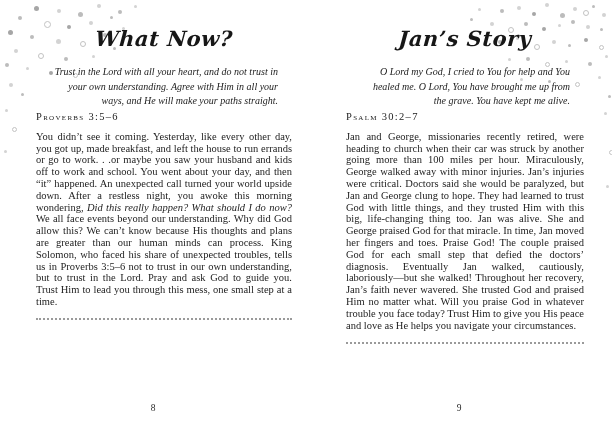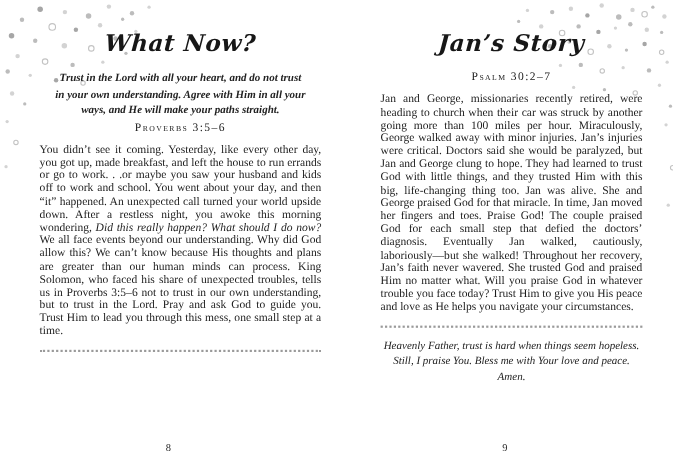--- a/index.html
+++ b/index.html
@@ -28,31 +28,29 @@
     font-weight:700;
     font-size:21px;
     letter-spacing:0.5px;
     transform:skewX(-4deg);
     color:#171717;
   }
 
   .epigraph {
     margin-top:7px;
     padding:0 14px;
-    text-align:center;
+    text-align:right;
     font-style:italic;
     font-size:10px;
     line-height:14.6px;
     color:#222;
-    font-weight:bold;
   }
 
   .reference {
     margin-top:2px;
-    text-align:center;
     font-variant:small-caps;
     letter-spacing:1.3px;
     font-size:10.5px;
     color:#222;
   }
 
   .body-text {
     margin-top:9px;
     text-align:justify;
     font-size:10.5px;
@@ -174,21 +172,21 @@
       <div class="reference">Proverbs 3:5–6</div>
       <p class="body-text"><span>You didn’t see it coming. Yesterday, like every other day, you got up, made breakfast, and left the house to run errands or go to work. . .or maybe you saw your husband and kids off to work and school. You went about your day, and then “it” happened. An unexpected call turned your world upside down. After a restless night, you awoke this morning wondering, </span><span class="it">Did this really happen? What should I do now?</span><span> We all face events beyond our understanding. Why did God allow this? We can’t know because His thoughts and plans are greater than our human minds can process. King Solomon, who faced his share of unexpected troubles, tells us in Proverbs 3:5–6 not to trust in our own understanding, but to trust in the Lord. Pray and ask God to guide you. Trust Him to lead you through this mess, one small step at a time.</span></p>
       <div class="divider"></div>
     </div>
     <div class="page-num">8</div>
   </section>
 
   <section class="page page-right">
     <div class="content">
       <h1 class="title">Jan’s Story</h1>
+      <div class="epigraph">O Lord my God, I cried to You for help and You healed me. O Lord, You have brought me up from the grave. You have kept me alive.</div>
       <div class="reference">Psalm 30:2–7</div>
       <p class="body-text"><span>Jan and George, missionaries recently retired, were heading to church when their car was struck by another going more than 100 miles per hour. Miraculously, George walked away with minor injuries. Jan’s injuries were critical. Doctors said she would be paralyzed, but Jan and George clung to hope. They had learned to trust God with little things, and they trusted Him with this big, life-changing thing too. Jan was alive. She and George praised God for that miracle. In time, Jan moved her fingers and toes. Praise God! The couple praised God for each small step that defied the doctors’ diagnosis. Eventually Jan walked, cautiously, laboriously—but she walked! Throughout her recovery, Jan’s faith never wavered. She trusted God and praised Him no matter what. Will you praise God in whatever trouble you face today? Trust Him to give you His peace and love as He helps you navigate your circumstances.</span></p>
       <div class="divider"></div>
-      <div class="prayer">Heavenly Father, trust is hard when things seem hopeless. Still, I praise You. Bless me with Your love and peace. Amen.</div>
     </div>
     <div class="page-num">9</div>
   </section>
 
 </div>
 
 </body></html>

